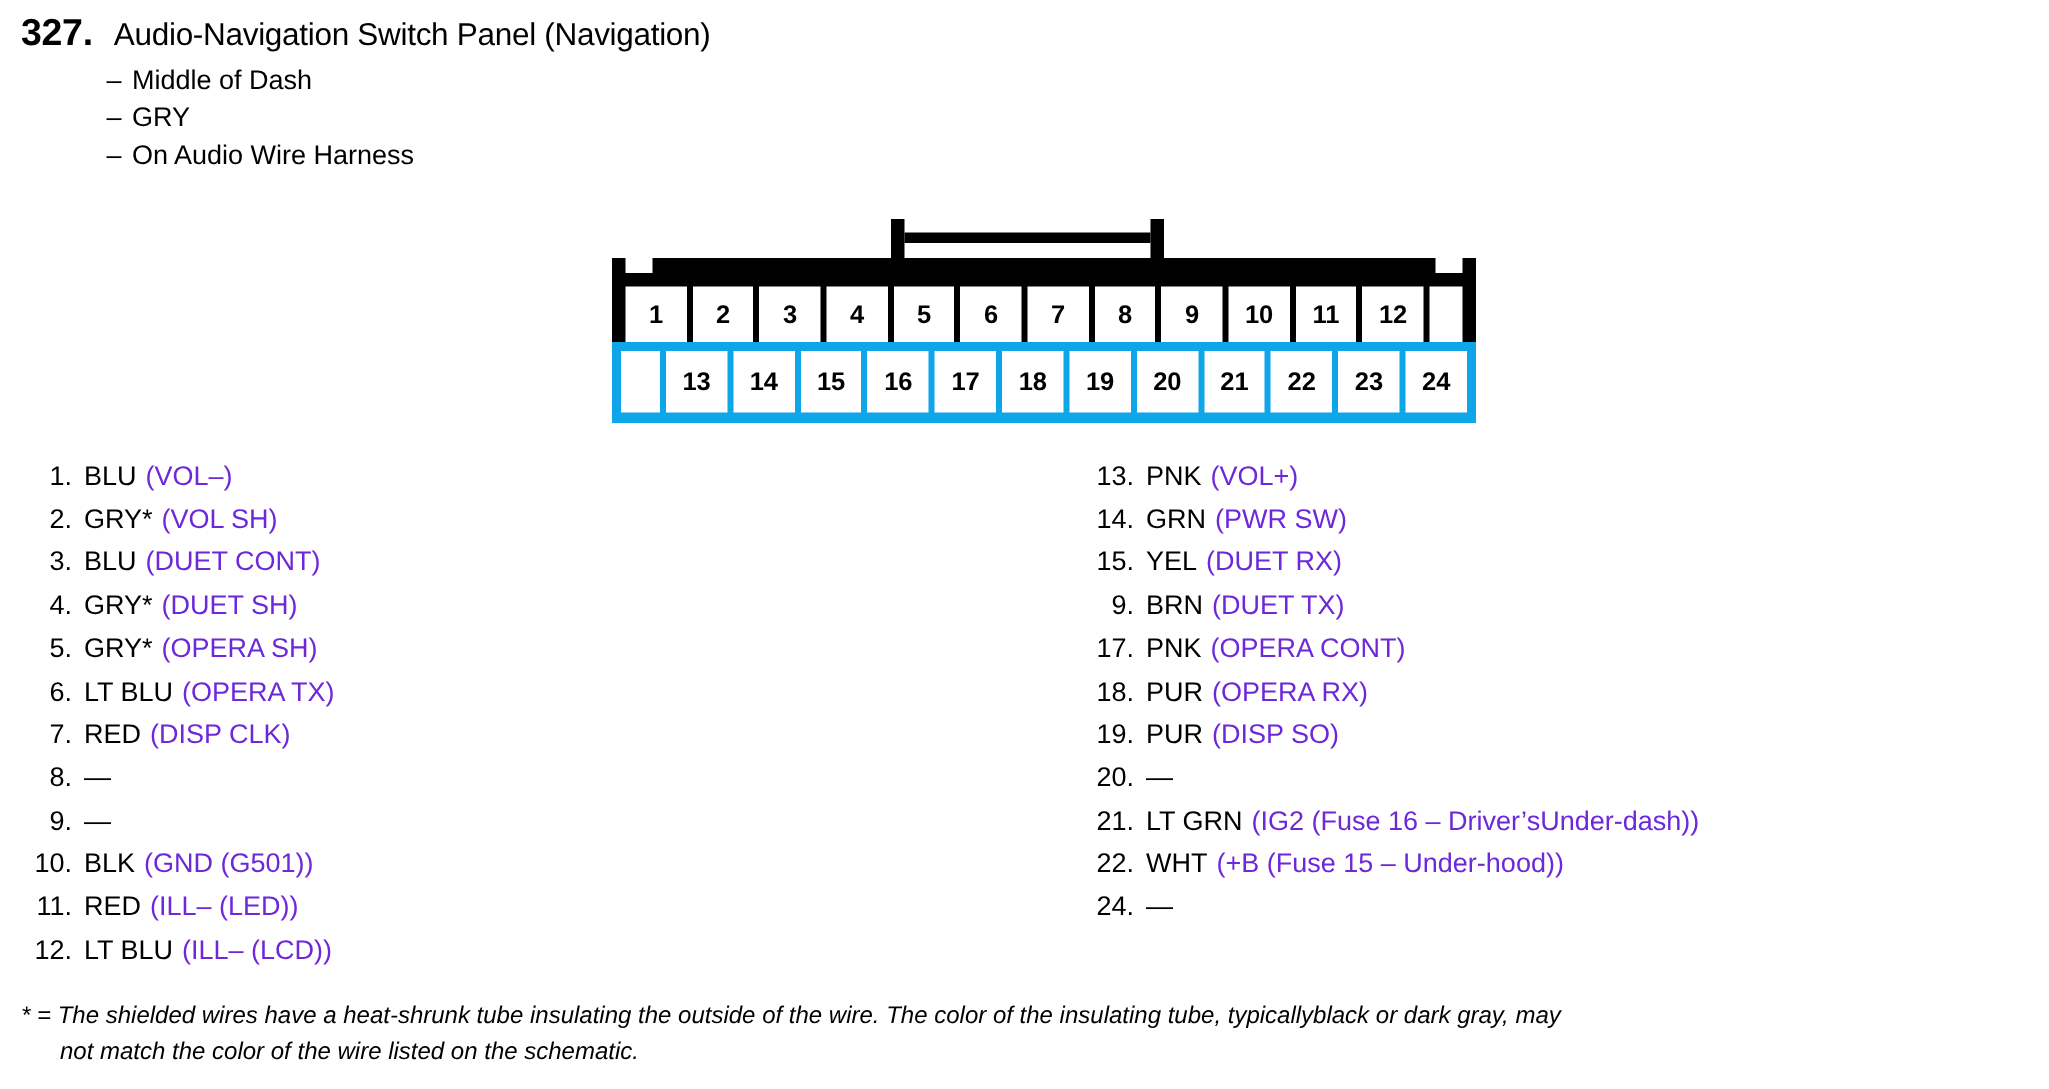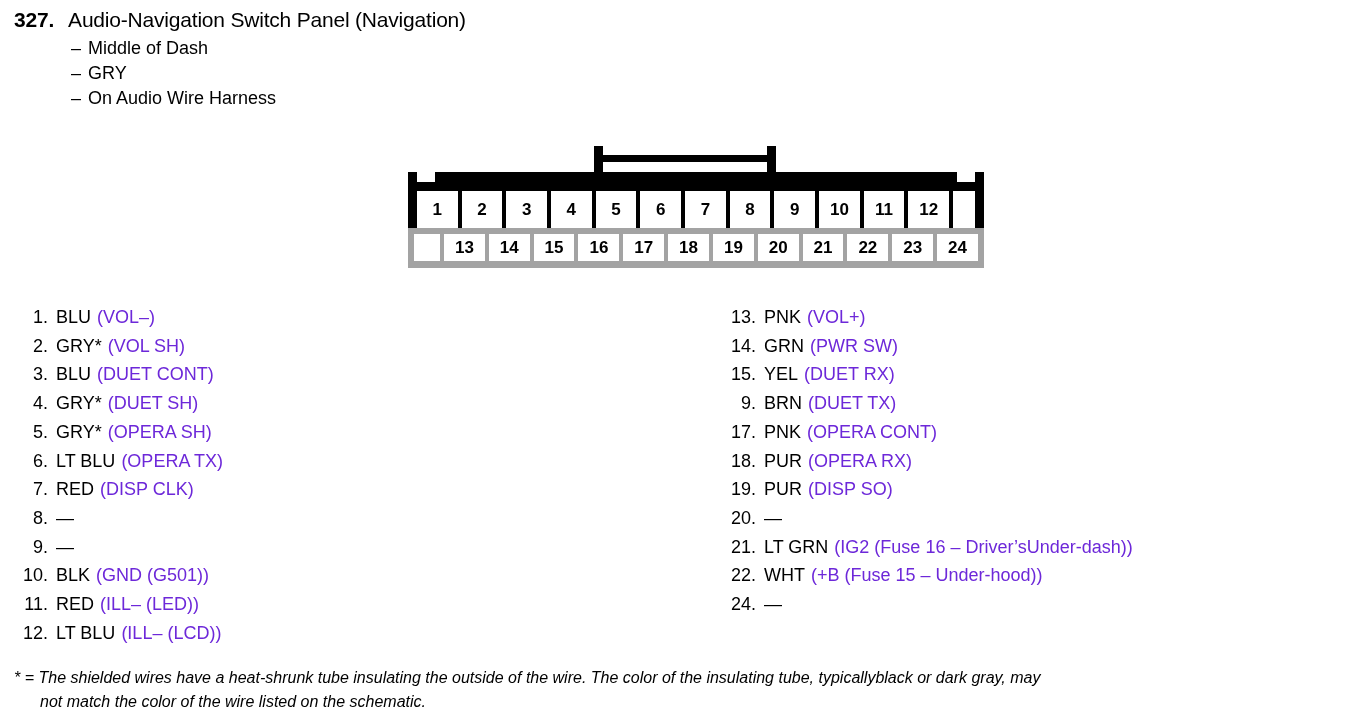--- a/index.html
+++ b/index.html
@@ -8,21 +8,21 @@
     background:#ffffff;
     font-family:"Liberation Sans", sans-serif;
     color:#000000;
     overflow:hidden;
     position:relative;
   }
 
   
   .header{position:absolute;left:14px;top:8px;width:1340px;}
   .title-row{display:flex;align-items:baseline;}
-  .title-num{font-size:21px;font-weight:bold;letter-spacing:-0.2px;}
+  .title-num{font-size:25px;font-weight:bold;letter-spacing:-0.2px;}
   .title-text{font-size:21px;font-weight:normal;margin-left:14px;letter-spacing:-0.2px;}
   .bullets{margin-top:4px;margin-left:57px;}
   .bullet{font-size:18px;line-height:25px;white-space:nowrap;}
   .bullet .dash{display:inline-block;width:17px;}
 
   
   .connector{position:absolute;left:408px;top:146px;width:576px;height:132px;}
 
   
   .latch{position:absolute;left:186px;top:0px;width:182px;height:28px;}
@@ -43,21 +43,21 @@
   .notch.r{right:9px;}
 
   .top-cells{position:absolute;left:9px;top:19px;right:9px;bottom:0;display:flex;}
   .cell{background:#ffffff;margin-right:4px;display:flex;align-items:center;justify-content:center;
         font-size:17px;font-weight:bold;line-height:1;}
   .cell:last-child{margin-right:0;}
   .cell-t{flex:1 1 0;}
   .cell-blank{flex:0 0 22px;}
 
   
-  .row-bot{position:absolute;left:0;top:56px;width:576px;height:40px;background:#a3a3a3;}
+  .row-bot{position:absolute;left:0;top:56px;width:576px;height:54px;background:#0ea5e9;}
   .bot-cells{position:absolute;left:6px;top:6px;right:6px;bottom:7px;display:flex;}
   .cell-b{flex:1 1 0;}
   .cell-bblank{flex:0 0 26px;background:#ffffff;margin-right:4px;}
 
   
   .pinlist{position:absolute;top:303px;}
   .pinlist.left{left:14px;width:690px;}
   .pinlist.right{left:722px;width:640px;}
   .pin{font-size:18px;line-height:28.7px;white-space:nowrap;display:flex;align-items:baseline;}
   .pin .num{display:inline-block;width:34px;text-align:right;flex:0 0 34px;}

